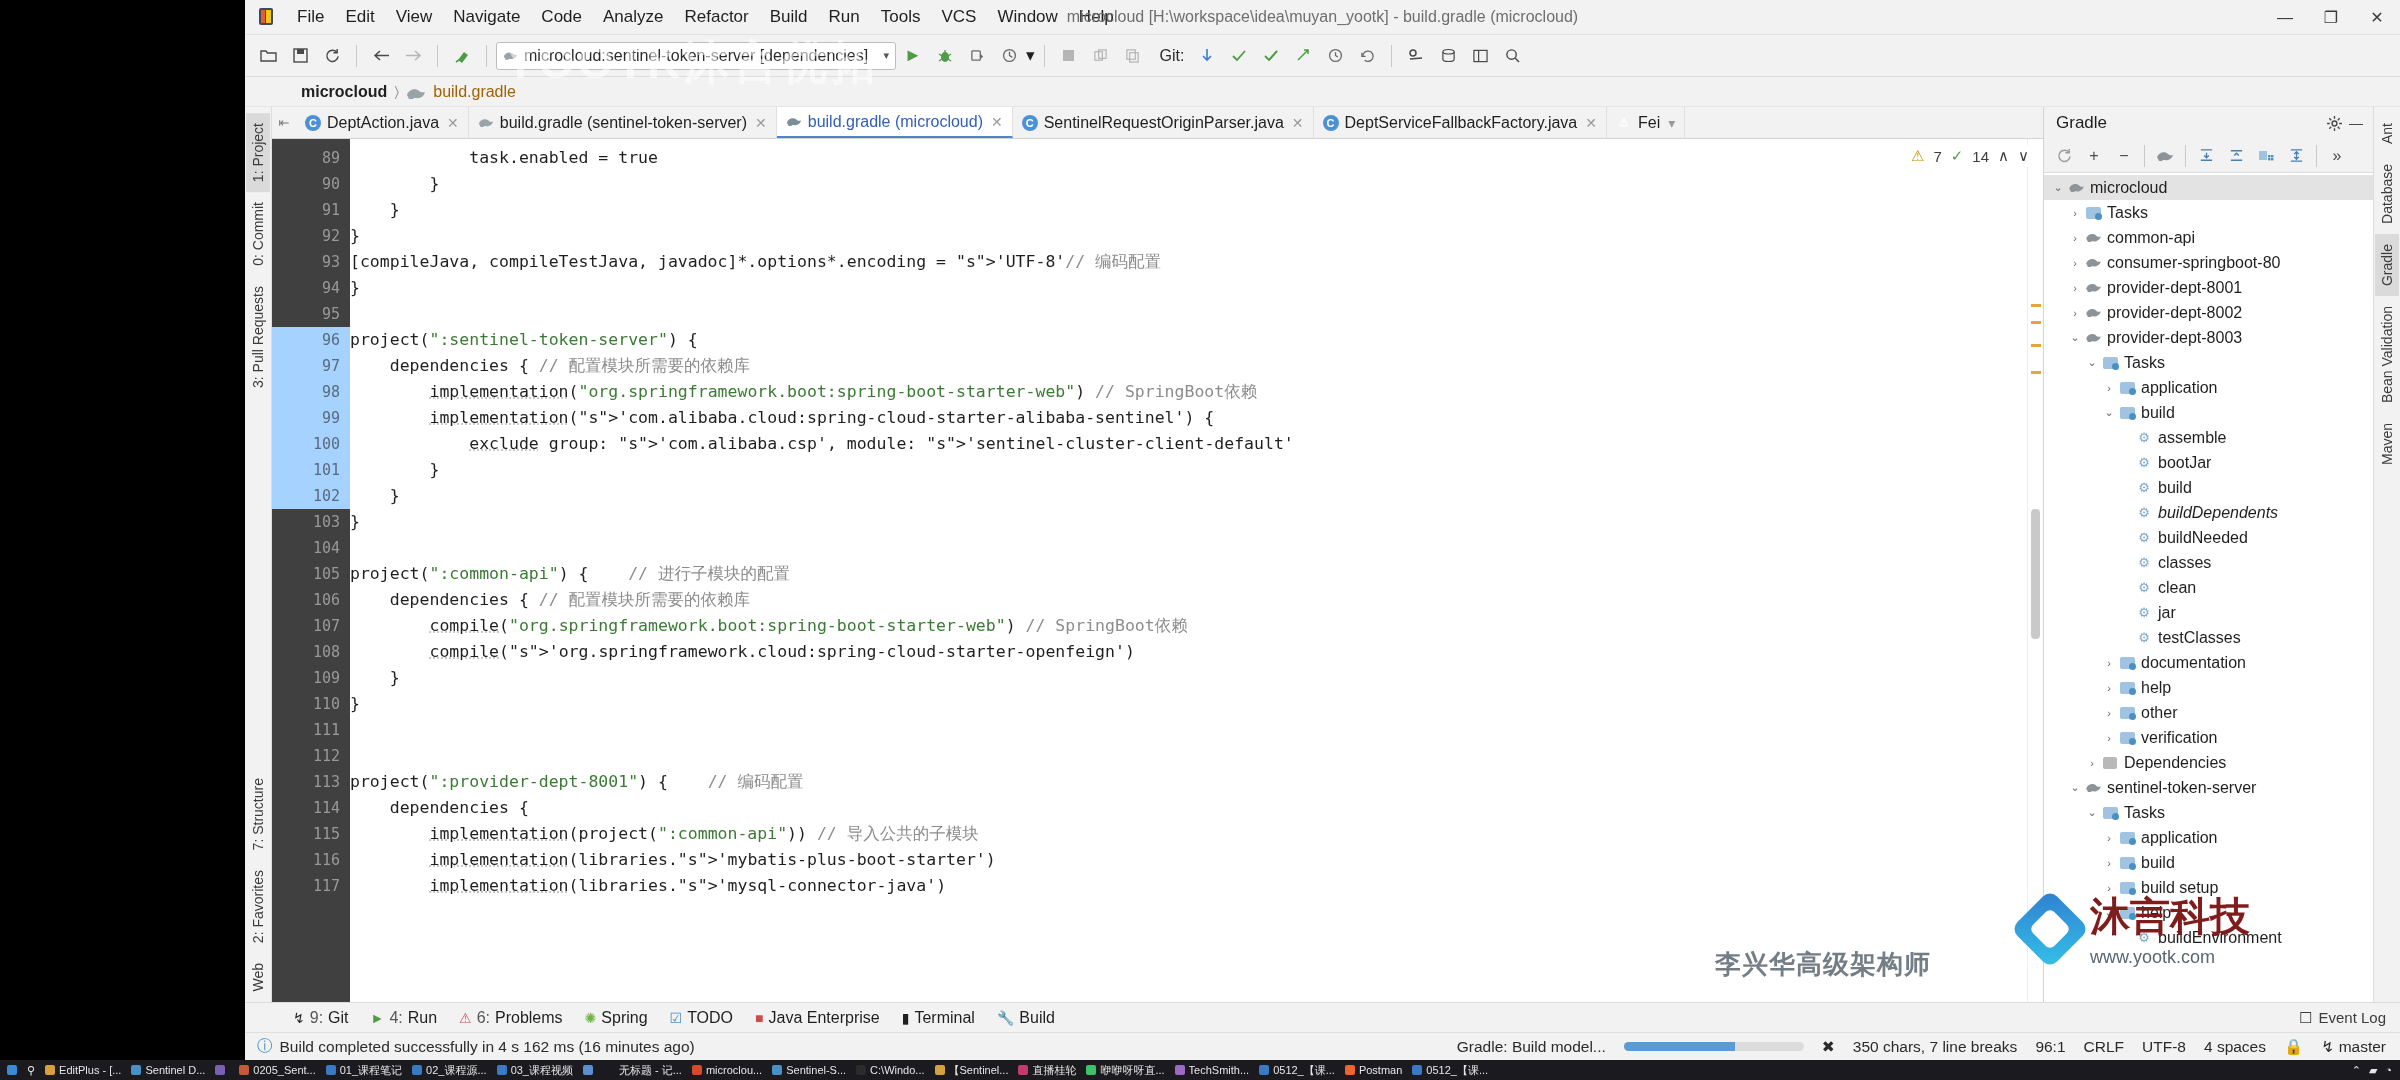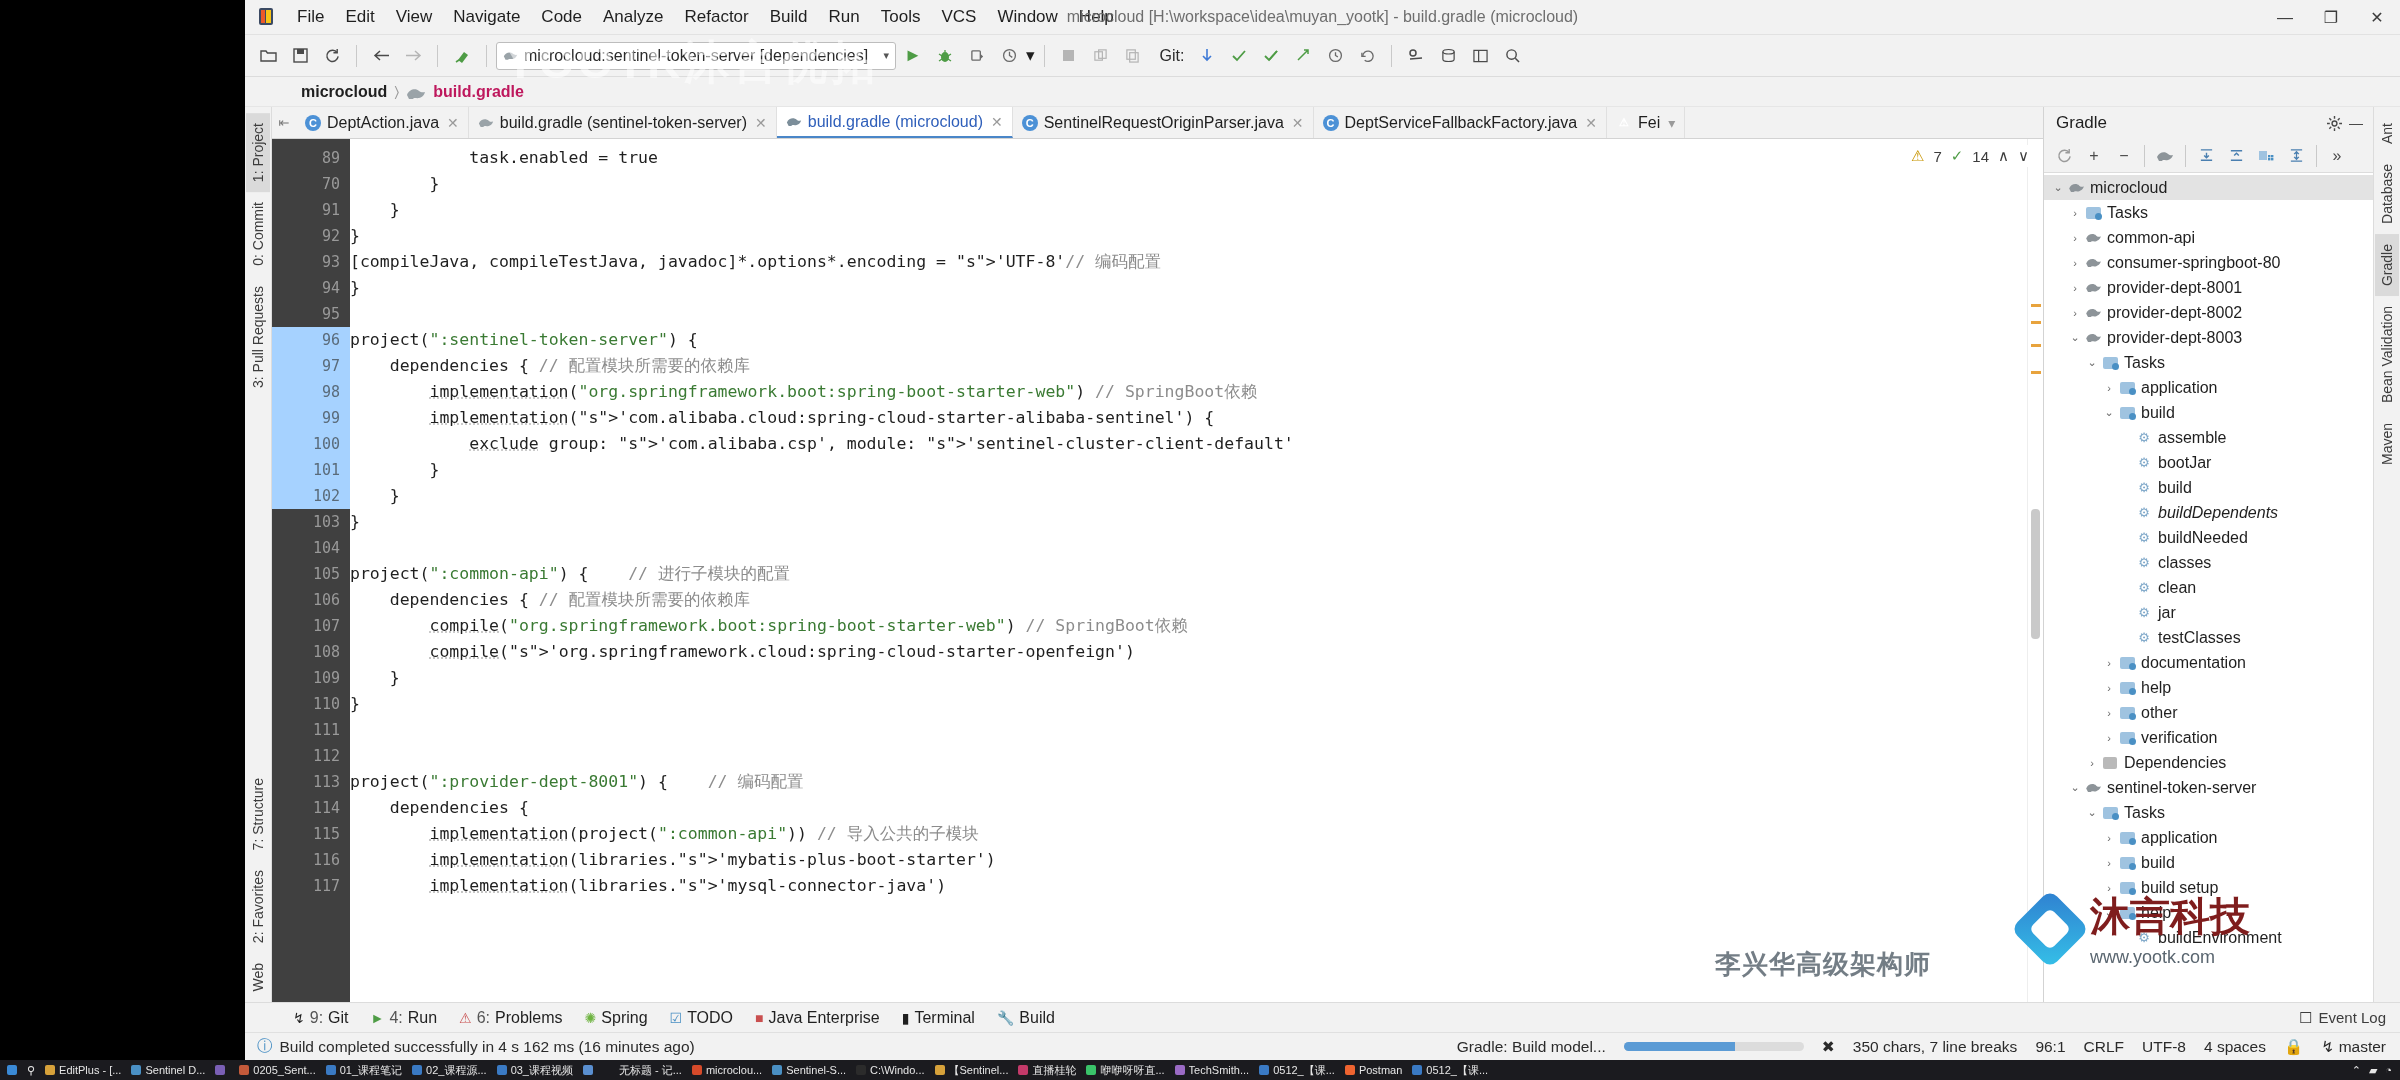--- a/index.html
+++ b/index.html
@@ -38,21 +38,21 @@
                  white-space:nowrap; }
   .runcfg .chev { color:#555; font-size:11px; }
   .gitlbl { font-size:16px; color:#2b2b2b; margin:0 6px 0 10px;}
   .play { color:#4e9c45; font-size:18px; }
 
   
   .crumbbar { height:30px; background:#f2f2f2; display:flex; align-items:center;
               padding-left:56px; gap:7px; border-bottom:1px solid #e6e6e6;}
   .crumb-proj { font-weight:bold; font-size:16px; color:#1f1f1f; }
   .crumb-sep { color:#9a9a9a; font-size:15px; }
-  .crumb-file { color:#be185d; font-size:16px;font-weight:bold; }
+  .crumb-file { color:#a16207; font-size:16px; }
   .gradle-ic { display:inline-block; width:20px; height:13px; }
 
   
   .mainrow { flex:1; display:flex; min-height:0; }
 
   
   .railL { width:27px; background:#f2f2f2; border-right:1px solid #dcdcdc;
            display:flex; flex-direction:column; align-items:center; padding-top:6px; }
   .vtab { writing-mode:vertical-rl; transform:rotate(180deg); font-size:14px; color:#3c3c3c;
           padding:10px 4px; white-space:nowrap; }
@@ -407,21 +407,21 @@
             <span class="x">▾</span>
           </div>
         </div>
 
         <div class="codearea">
 
           <div class="hl-block" id="selband" style="top: 188px; height: 182px;"></div>
 
           <div class="gutter" id="gutter">
               <div class="ln">89</div>
-              <div class="ln">70</div>
+              <div class="ln">90</div>
               <div class="ln">91</div>
               <div class="ln">92</div>
               <div class="ln">93</div>
               <div class="ln">94</div>
               <div class="ln">95</div>
               <div class="ln sel">96<span class="fold">−</span></div>
               <div class="ln sel">97<span class="fold">−</span><span class="runmark">▶</span></div>
               <div class="ln sel">98</div>
               <div class="ln sel">99<span class="fold">−</span></div>
               <div class="ln sel">100</div>

